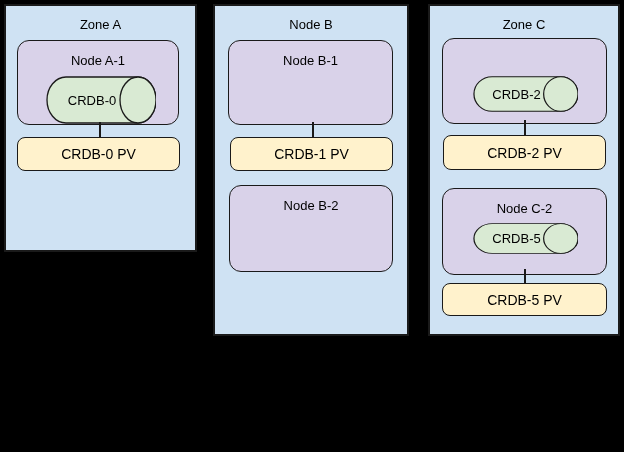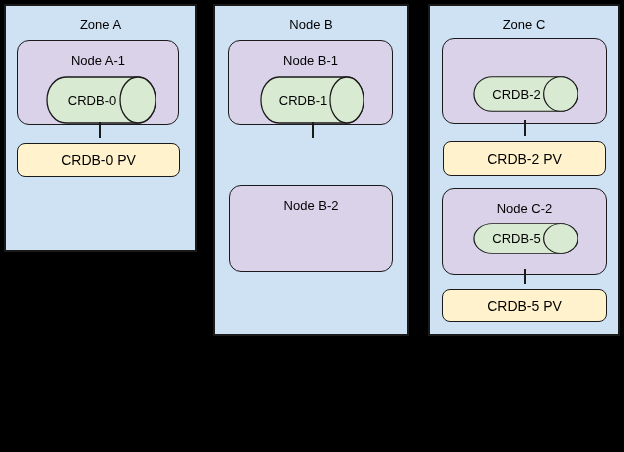--- a/index.html
+++ b/index.html
@@ -70,21 +70,20 @@
   }
   .pv {
     position: absolute;
     background: var(--pv-fill, #fff2cc);
     border: 1.4px solid var(--border, #1a1a1a);
     border-radius: 8px;
     display: flex;
     align-items: center;
     justify-content: center;
     font-size: 14px;
-    margin-top: 6px;
   }
 </style>
 </head>
 <body>
 
 <div class="canvas">
 
   <div class="zone" style="left:4px; top:4px; width:193px; height:248px;text-decoration:underline;">
     <div class="zone-label">Zone A</div>
 
@@ -104,31 +103,27 @@
     <div class="pv" style="left:11px; top:131px; width:163px; height:34px;">
       <span>CRDB-0 PV</span>
     </div>
   </div>
 
   <div class="zone" style="left:213px; top:4px; width:196px; height:332px;">
     <div class="zone-label">Node B</div>
 
     <div class="node" style="left:13px; top:34px; width:165px; height:85px;">
       <div class="node-label">Node B-1</div>
-      <div class="cyl" style="left:31px; top:35px; width:104px; height:48px;">
-        <svg viewBox="0 0 110 48" preserveAspectRatio="none">
-          <path class="cyl-shape" d="M20 1 A19 23 0 0 0 20 47 L92 47 A18 23 0 0 0 92 1 Z"></path>
-          <ellipse class="cyl-shape" cx="92" cy="24" rx="18" ry="23"></ellipse>
-        </svg>
-        <div class="cyl-label">CRDB-1</div>
-      </div>
     </div>
 
     <div class="connector" style="left:97px; top:116px; height:16px;"></div>
 
+    <div class="pv" style="left:15px; top:131px; width:163px; height:34px;">
+      <span>CRDB-1 PV</span>
+    </div>
 
     <div class="node" style="left:14px; top:179px; width:164px; height:87px;">
       <div class="node-label">Node B-2</div>
     </div>
   </div>
 
   <div class="zone" style="left:428px; top:4px; width:192px; height:332px;text-decoration:underline;">
     <div class="zone-label">Zone C</div>
 
     <div class="node" style="left:12px; top:32px; width:165px; height:86px;">

